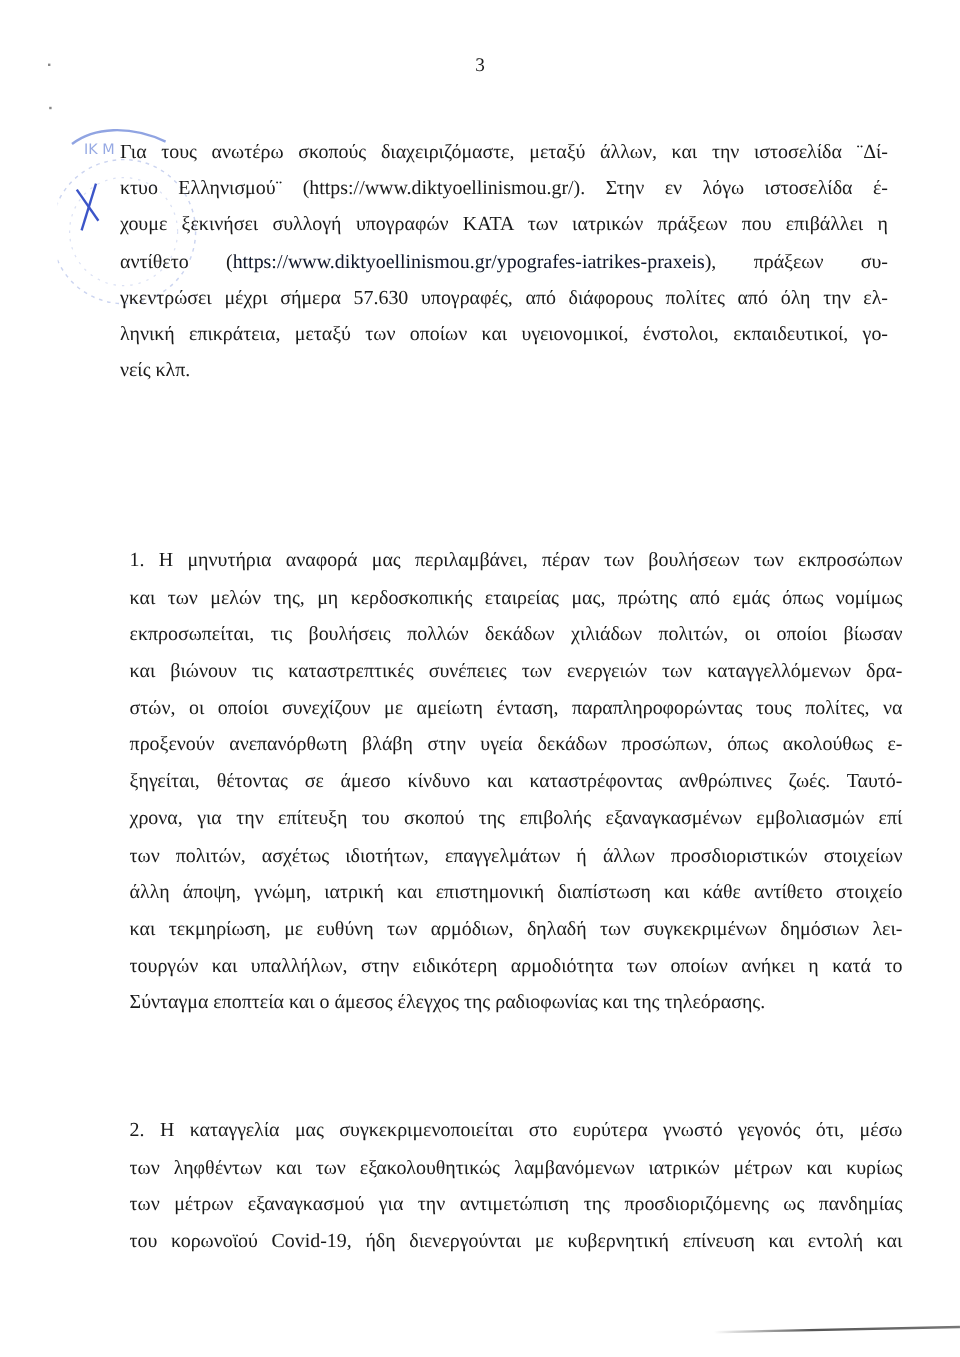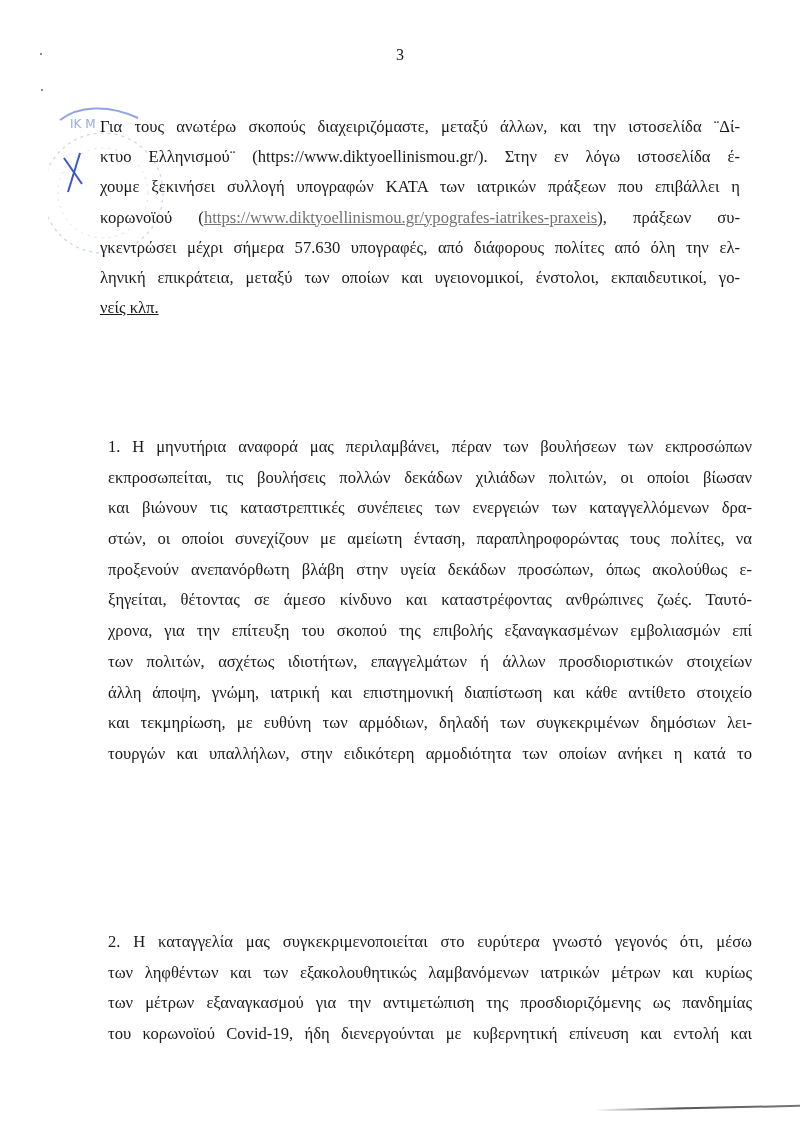--- a/index.html
+++ b/index.html
@@ -32,30 +32,28 @@
     }
     .line {
       display: block;
       white-space: nowrap;
       text-align: justify;
       text-align-last: justify;
       height: 30.2px;
     }
     .line.last {
       text-align-last: left;
-      text-decoration: underline;
     }
     .p-intro { top: 112px; left: 100px; width: 640px; }
-    .p-one { top: 432px; left: 108px; width: 644px; line-height: 30.7px; }
+    .p-one { top: 452px; left: 108px; width: 644px; line-height: 30.7px; }
     .p-one .line { height: 30.7px; }
     .p-two { top: 927px; left: 108px; width: 644px; line-height: 30.7px; font-family: Liberation Serif, serif; }
     .p-two .line { height: 30.7px; }
     .link {
-      text-decoration: underline;
-      color: #737373;
+      color: #0f172a;
     }
     .stamp {
       position: absolute;
       left: 48px;
       top: 98px;
       width: 120px;
       height: 190px;
       pointer-events: none;
     }
     .margin-dot {
@@ -88,38 +86,40 @@
   <circle cx="55" cy="95" r="45" stroke="#b8c4ea" stroke-width="1" fill="none" stroke-dasharray="2 5" opacity="0.5"></circle>
   <text x="22" y="30" font-size="12" fill="#6b86d8" opacity="0.7" font-family="DejaVu Sans, sans-serif">ΙΚ Μ</text>
   <path d="M16 60 L 34 86" stroke="#3c55c8" stroke-width="2" fill="none"></path>
   <path d="M32 55 L 20 94" stroke="#3c55c8" stroke-width="2" fill="none"></path>
 </svg>
 
 <div class="para p-intro">
   <span class="line">Για τους ανωτέρω σκοπούς διαχειριζόμαστε, μεταξύ άλλων, και την ιστοσελίδα ¨Δί-</span>
   <span class="line">κτυο Ελληνισμού¨ (https://www.diktyoellinismou.gr/). Στην εν λόγω ιστοσελίδα έ-</span>
   <span class="line">χουμε ξεκινήσει συλλογή υπογραφών ΚΑΤΑ των ιατρικών πράξεων που επιβάλλει η</span>
-  <span class="line"><span>κορωνοϊού (</span><span class="link">https://www.diktyoellinismou.gr/ypografes-iatrikes-praxeis</span><span>), πράξεων συ-</span></span>
+  <span class="line"><span>αντίθετο (</span><span class="link">https://www.diktyoellinismou.gr/ypografes-iatrikes-praxeis</span><span>), πράξεων συ-</span></span>
   <span class="line">γκεντρώσει μέχρι σήμερα 57.630 υπογραφές, από διάφορους πολίτες από όλη την ελ-</span>
   <span class="line">ληνική επικράτεια, μεταξύ των οποίων και υγειονομικοί, ένστολοι, εκπαιδευτικοί, γο-</span>
   <span class="line last">νείς κλπ.</span>
 </div>
 
 <div class="para p-one">
   <span class="line">1. Η μηνυτήρια αναφορά μας περιλαμβάνει, πέραν των βουλήσεων των εκπροσώπων</span>
+  <span class="line">και των μελών της, μη κερδοσκοπικής εταιρείας μας, πρώτης από εμάς όπως νομίμως</span>
   <span class="line">εκπροσωπείται, τις βουλήσεις πολλών δεκάδων χιλιάδων πολιτών, οι οποίοι βίωσαν</span>
   <span class="line">και βιώνουν τις καταστρεπτικές συνέπειες των ενεργειών των καταγγελλόμενων δρα-</span>
   <span class="line">στών, οι οποίοι συνεχίζουν με αμείωτη ένταση, παραπληροφορώντας τους πολίτες, να</span>
   <span class="line">προξενούν ανεπανόρθωτη βλάβη στην υγεία δεκάδων προσώπων, όπως ακολούθως ε-</span>
   <span class="line">ξηγείται, θέτοντας σε άμεσο κίνδυνο και καταστρέφοντας ανθρώπινες ζωές. Ταυτό-</span>
   <span class="line">χρονα, για την επίτευξη του σκοπού της επιβολής εξαναγκασμένων εμβολιασμών επί</span>
   <span class="line">των πολιτών, ασχέτως ιδιοτήτων, επαγγελμάτων ή άλλων προσδιοριστικών στοιχείων</span>
   <span class="line">άλλη άποψη, γνώμη, ιατρική και επιστημονική διαπίστωση και κάθε αντίθετο στοιχείο</span>
   <span class="line">και τεκμηρίωση, με ευθύνη των αρμόδιων, δηλαδή των συγκεκριμένων δημόσιων λει-</span>
   <span class="line">τουργών και υπαλλήλων, στην ειδικότερη αρμοδιότητα των οποίων ανήκει η κατά το</span>
+  <span class="line last">Σύνταγμα εποπτεία και ο άμεσος έλεγχος της ραδιοφωνίας και της τηλεόρασης.</span>
 </div>
 
 <div class="para p-two">
   <span class="line">2. Η καταγγελία μας συγκεκριμενοποιείται στο ευρύτερα γνωστό γεγονός ότι, μέσω</span>
   <span class="line">των ληφθέντων και των εξακολουθητικώς λαμβανόμενων ιατρικών μέτρων και κυρίως</span>
   <span class="line">των μέτρων εξαναγκασμού για την αντιμετώπιση της προσδιοριζόμενης ως πανδημίας</span>
   <span class="line">του κορωνοϊού Covid-19, ήδη διενεργούνται με κυβερνητική επίνευση και εντολή και</span>
 </div>
 
 <div class="scan-streak"></div>

